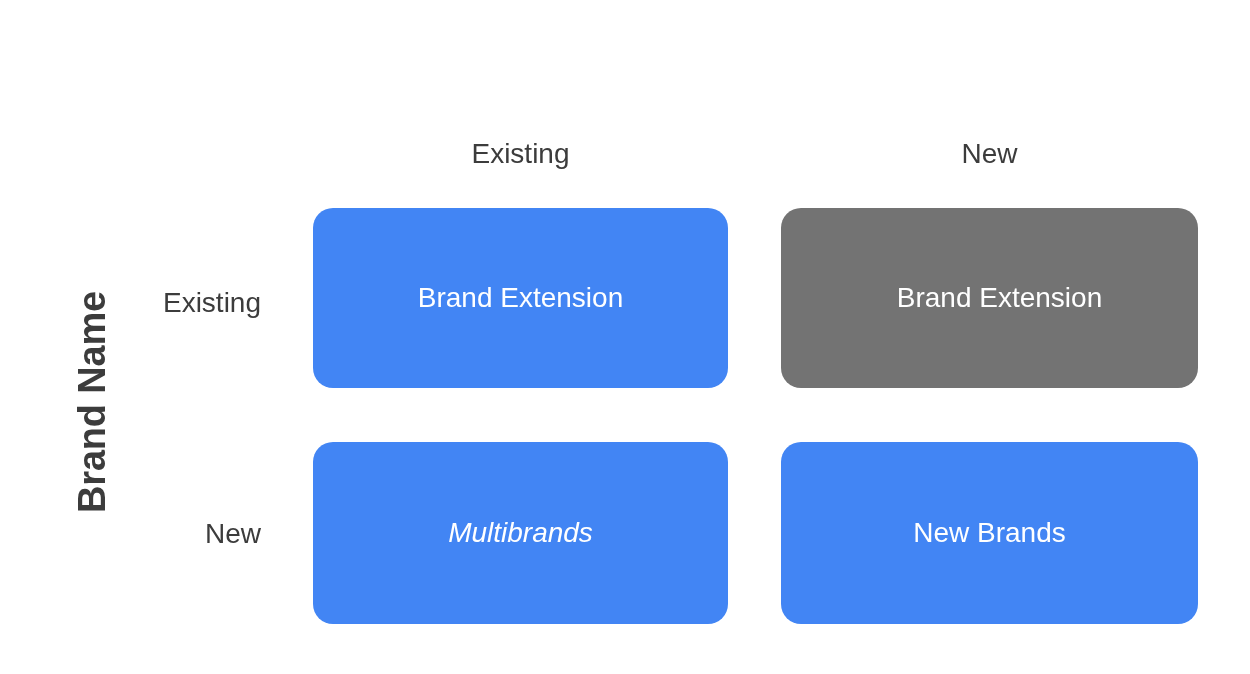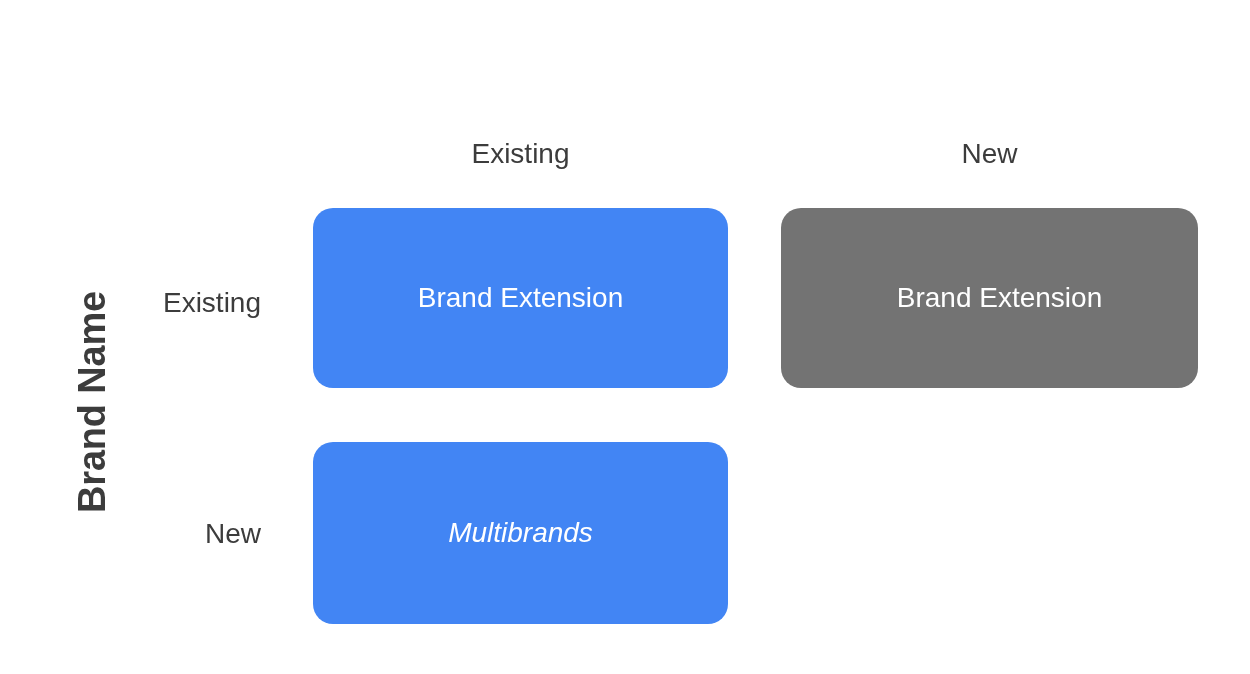--- a/index.html
+++ b/index.html
@@ -127,14 +127,17 @@
   </div>
 
   <div class="cell r0c1" style="background: #737373; padding-left: 20px;">
     <span class="cell-text" style="color: rgb(255, 255, 255);">Brand Extension</span>
   </div>
 
   <div class="cell r1c0" style="background: rgb(66, 133, 244); font-style: italic;">
     <span class="cell-text" style="color: rgb(255, 255, 255);">Multibrands</span>
   </div>
 
+  <div class="cell r1c1" style="background: rgb(66, 133, 244);">
+    <span class="cell-text" style="color: rgb(255, 255, 255);">New Brands</span>
+  </div>
 
 </div>
 
 </body></html>

